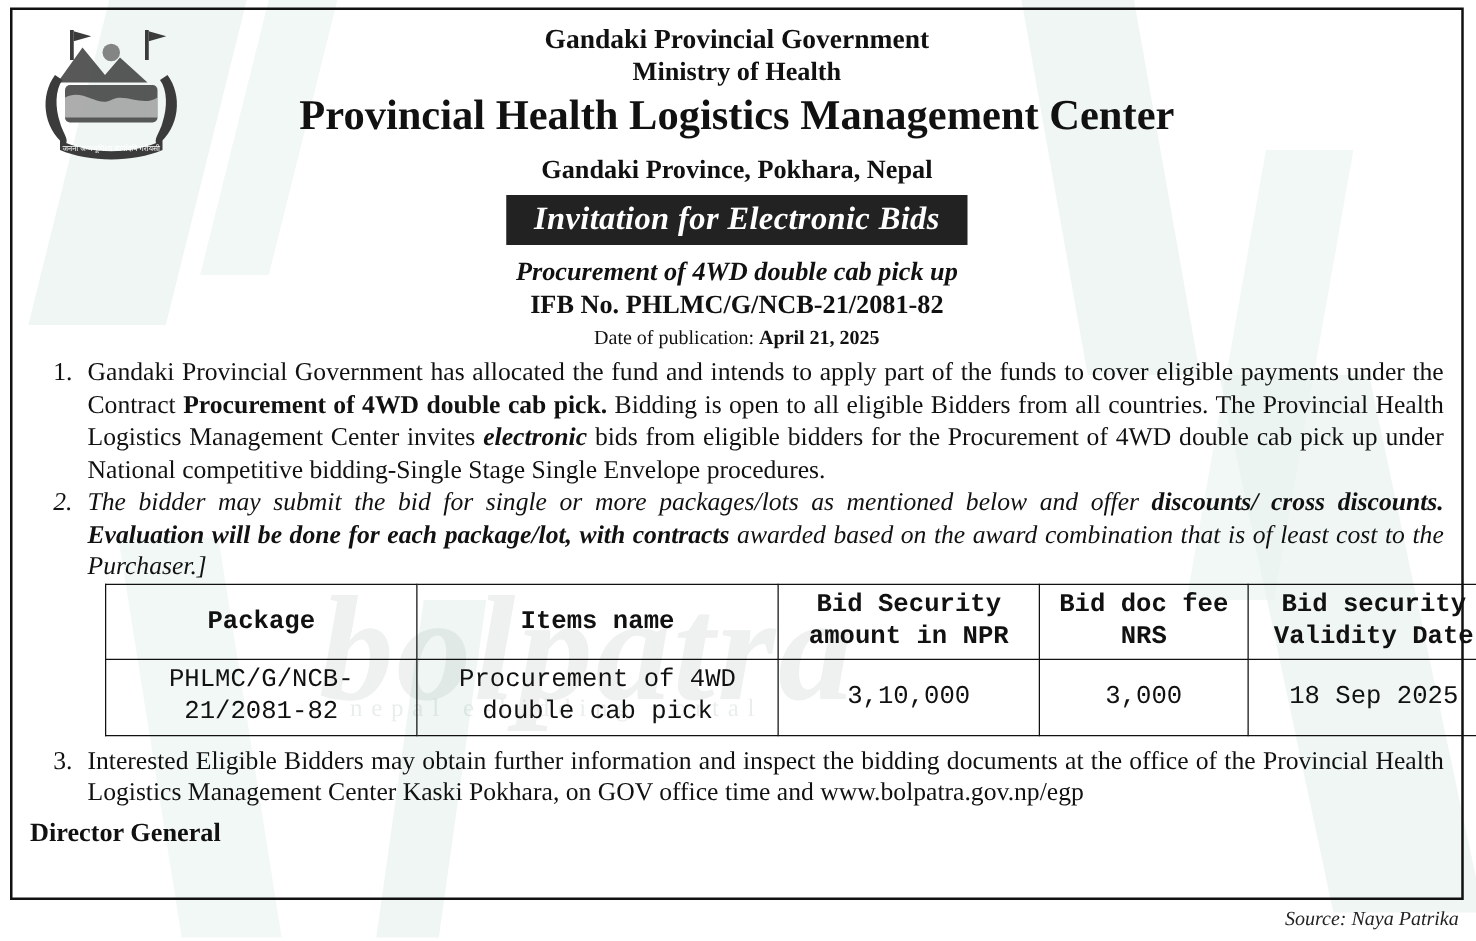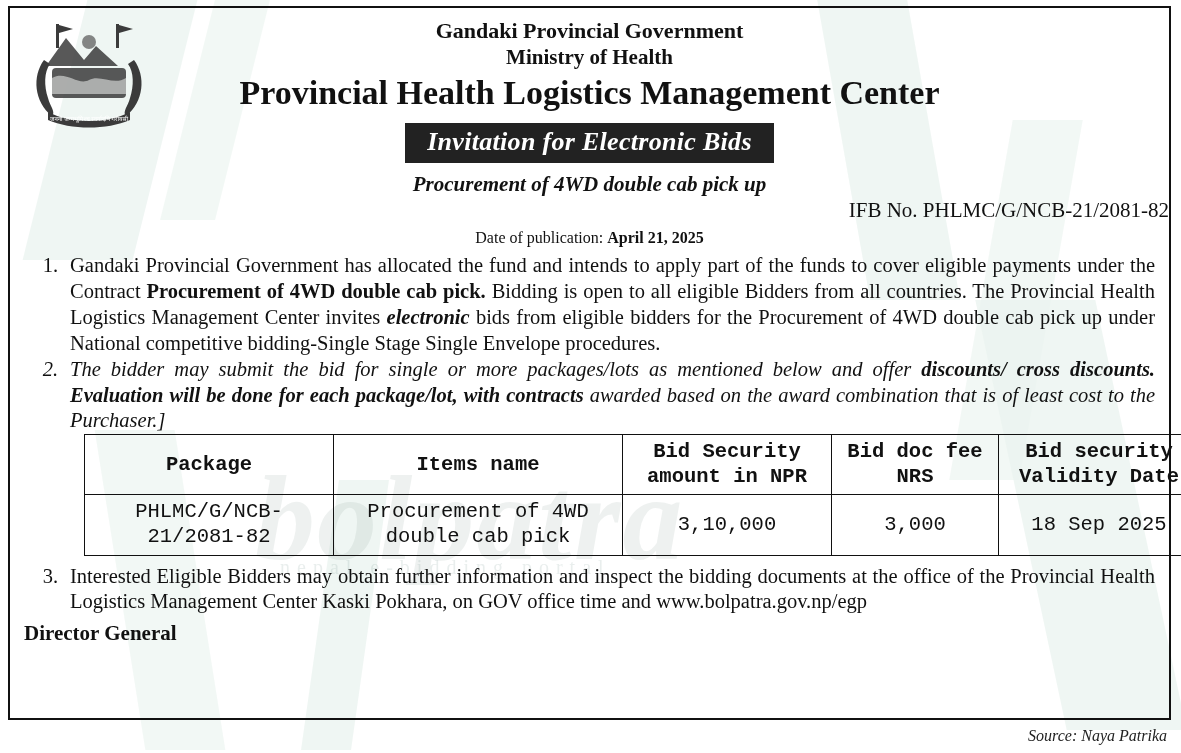--- a/index.html
+++ b/index.html
@@ -128,23 +128,22 @@
   }
   .h-proc {
     font-size: 21px;
     font-weight: bold;
     margin-top: 8px;
     line-height: 1.25;
     font-style: italic;
   }
   .h-ifb {
     font-size: 21px;
-    font-weight: normal;
+    font-weight: bold;
     line-height: 1.25;
-    text-align: right;
   }
   .h-date {
     font-size: 16px;
     margin-top: 6px;
   }
   .h-date b { font-weight: bold; }
 
   
   .body {
     margin-top: 6px;
@@ -255,20 +254,21 @@
         <path d="M22 92 C45 104 81 104 104 92 L104 100 C81 110 45 110 22 100 Z"></path>
       </g>
       <text x="63" y="101" font-size="6" text-anchor="middle" fill="#ffffff" font-family="Liberation Serif, serif">जननी जन्मभूमिश्च स्वर्गादपि गरीयसी</text>
     </svg>
   </div>
 
   <div class="header">
     <div class="h-gov">Gandaki Provincial Government</div>
     <div class="h-ministry">Ministry of Health</div>
     <div class="h-center">Provincial Health Logistics Management Center</div>
+    <div class="h-province">Gandaki Province, Pokhara, Nepal</div>
 
     <div class="ribbon-wrap">
       <div class="ribbon">Invitation for Electronic Bids</div>
     </div>
 
     <div class="h-proc">Procurement of 4WD double cab pick up</div>
     <div class="h-ifb">IFB No. PHLMC/G/NCB-21/2081-82</div>
     <div class="h-date">
       <span>Date of publication:</span>
       <b>April 21, 2025</b>

